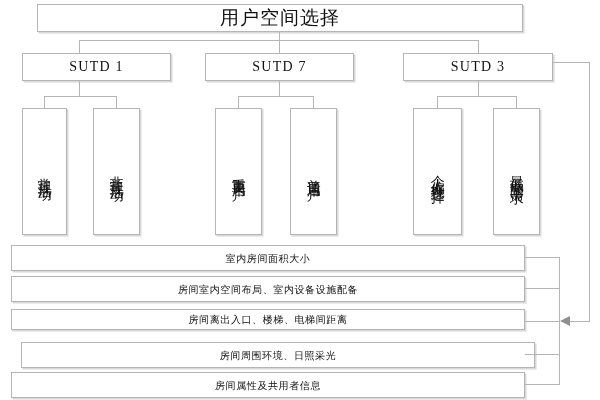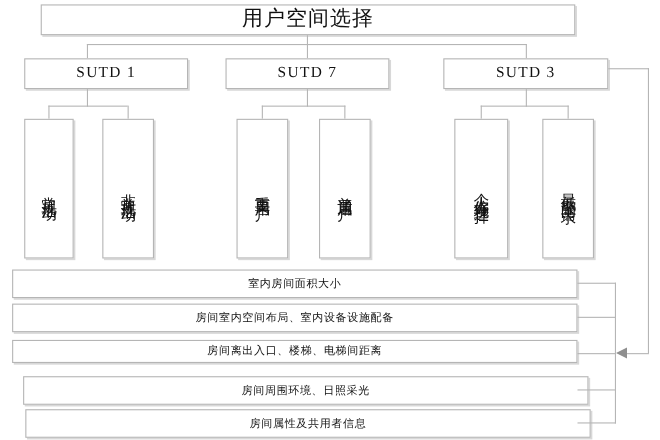--- a/index.html
+++ b/index.html
@@ -99,21 +99,21 @@
   <div class="box vert" style="left:93px; top:108px; width:47px; height:127px;">非常规活动</div>
   <div class="box vert" style="left:215px; top:108px; width:47px; height:127px;">重要用户</div>
   <div class="box vert" style="left:290px; top:108px; width:47px; height:127px;">普通用户</div>
   <div class="box vert" style="left:413px; top:108px; width:49px; height:127px;">个人偏好选择</div>
   <div class="box vert" style="left:493px; top:108px; width:47px; height:127px;">最低空间需求</div>
 
   <div class="box wide" style="left:11px; top:245px; width:514px; height:26px;">室内房间面积大小</div>
   <div class="box wide" style="left:11px; top:276px; width:514px; height:26px;">房间室内空间布局、室内设备设施配备</div>
   <div class="box wide" style="left:11px; top:309px; width:514px; height:21px;">房间离出入口、楼梯、电梯间距离</div>
   <div class="box wide" style="left:11px; top:342px; width:514px; height:26px;margin-left:10px;">房间周围环境、日照采光</div>
-  <div class="box wide" style="left:11px; top:372px; width:514px; height:26px;margin-left:12px;">房间属性及共用者信息</div>
+  <div class="box wide" style="left:11px; top:372px; width:514px; height:26px;">房间属性及共用者信息</div>
 
   <div class="ln h" style="left:525px; top:257px; width:35px;"></div>
   <div class="ln h" style="left:525px; top:288px; width:35px;"></div>
   <div class="ln h" style="left:525px; top:321px; width:35px;"></div>
   <div class="ln h" style="left:525px; top:354px; width:35px;"></div>
   <div class="ln h" style="left:525px; top:384px; width:35px;"></div>
   <div class="ln v" style="left:559px; top:257px; height:128px;"></div>
 
   <div class="ln h" style="left:553px; top:62px; width:37px;"></div>
   <div class="ln v" style="left:589px; top:62px; height:259px;"></div>

